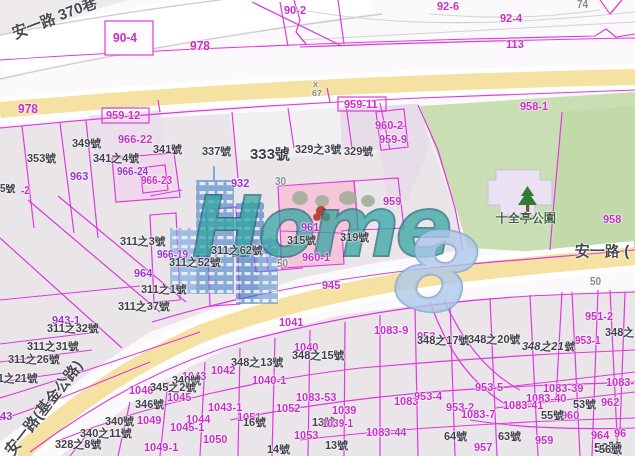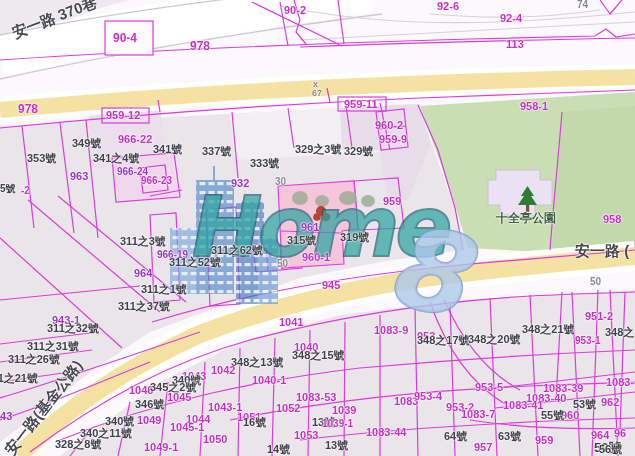--- a/index.html
+++ b/index.html
@@ -169,21 +169,21 @@
       <span class="lbl" style="left: 27px; top: 153px; font-size: 11px; color: rgb(64, 64, 74);">353號</span>
       <span class="lbl" style="left: 93px; top: 153px; font-size: 11px; color: rgb(64, 64, 74);">341之4號</span>
       <span class="lbl" style="left: 70px; top: 171px; font-size: 11px; color: rgb(156, 51, 206);">963</span>
       <span class="lbl" style="left: 117px; top: 167px; font-size: 10px; color: rgb(156, 51, 206);">966-24</span>
       <span class="lbl" style="left: 141px; top: 176px; font-size: 10px; color: rgb(199, 47, 199);">966-23</span>
       <span class="lbl" style="left: 0px; top: 184px; font-size: 10px; color: rgb(64, 64, 74);">5號</span>
       <span class="lbl" style="left: 21px; top: 186px; font-size: 10px; color: rgb(199, 47, 199);">-2</span>
       <span class="lbl" style="left: 344px; top: 99px; font-size: 11px; color: rgb(199, 47, 199);">959-11</span>
       <span class="lbl" style="left: 375px; top: 120px; font-size: 11px; color: rgb(199, 47, 199);">960-2</span>
       <span class="lbl" style="left: 379px; top: 134px; font-size: 11px; color: rgb(199, 47, 199);">959-9</span>
-      <span class="lbl" style="left: 250px; top: 158px; font-size: 11px; color: rgb(64, 64, 74);">333號</span>
+      <span class="lbl" style="left: 250px; top: 146px; font-size: 15px; color: rgb(64, 64, 74);">333號</span>
       <span class="lbl" style="left: 295px; top: 144px; font-size: 11px; color: rgb(64, 64, 74);">329之3號</span>
       <span class="lbl" style="left: 344px; top: 146px; font-size: 11px; color: rgb(64, 64, 74);">329號</span>
       <span class="lbl" style="left: 231px; top: 178px; font-size: 11px; color: rgb(156, 51, 206);">932</span>
       <span class="lbl" style="left: 275px; top: 177px; font-size: 10px; color: rgb(138, 138, 144);">30</span>
       <span class="lbl" style="left: 383px; top: 196px; font-size: 11px; color: rgb(199, 47, 199);">959</span>
       <span class="lbl" style="left: 520px; top: 101px; font-size: 11px; color: rgb(199, 47, 199);">958-1</span>
       <span class="lbl" style="left: 603px; top: 214px; font-size: 11px; color: rgb(199, 47, 199);">958</span>
       <span class="lbl" style="left: 301px; top: 222px; font-size: 11px; color: rgb(156, 51, 206);">961</span>
       <span class="lbl" style="left: 287px; top: 235px; font-size: 11px; color: rgb(64, 64, 74);">315號</span>
       <span class="lbl" style="left: 340px; top: 232px; font-size: 11px; color: rgb(64, 64, 74);">319號</span>
@@ -235,21 +235,21 @@
       <span class="lbl" style="left: 294px; top: 430px; font-size: 11px; color: rgb(199, 47, 199);">1053</span>
       <span class="lbl" style="left: 366px; top: 427px; font-size: 11px; color: rgb(199, 47, 199);">1083-44</span>
       <span class="lbl" style="left: 203px; top: 434px; font-size: 11px; color: rgb(199, 47, 199);">1050</span>
       <span class="lbl" style="left: 267px; top: 444px; font-size: 11px; color: rgb(64, 64, 74);">14號</span>
       <span class="lbl" style="left: 325px; top: 440px; font-size: 11px; color: rgb(64, 64, 74);">13號</span>
       <span class="lbl" style="left: 394px; top: 396px; font-size: 11px; color: rgb(199, 47, 199);">1083</span>
       <span class="lbl" style="left: 374px; top: 325px; font-size: 11px; color: rgb(199, 47, 199);">1083-9</span>
       <span class="lbl" style="left: 417px; top: 331px; font-size: 11px; color: rgb(199, 47, 199);">953</span>
       <span class="lbl" style="left: 417px; top: 335px; font-size: 11px; color: rgb(64, 64, 74);">348之17號</span>
       <span class="lbl" style="left: 468px; top: 334px; font-size: 11px; color: rgb(64, 64, 74);">348之20號</span>
-      <span class="lbl" style="left: 522px; top: 324px; font-size: 11px; color: rgb(64, 64, 74);">348之21號</span>
+      <span class="lbl" style="left: 522px; top: 341px; font-size: 11px; color: rgb(64, 64, 74); font-style: italic;">348之21號</span>
       <span class="lbl" style="left: 575px; top: 336px; font-size: 10px; color: rgb(199, 47, 199);">953-1</span>
       <span class="lbl" style="left: 605px; top: 327px; font-size: 11px; color: rgb(64, 64, 74);">348之</span>
       <span class="lbl" style="left: 455px; top: 382px; font-size: 11px; color: rgb(199, 47, 199); padding-left: 20px;">953-5</span>
       <span class="lbl" style="left: 414px; top: 391px; font-size: 11px; color: rgb(199, 47, 199);">953-4</span>
       <span class="lbl" style="left: 446px; top: 402px; font-size: 11px; color: rgb(199, 47, 199);">953-2</span>
       <span class="lbl" style="left: 461px; top: 409px; font-size: 11px; color: rgb(199, 47, 199);">1083-7</span>
       <span class="lbl" style="left: 543px; top: 383px; font-size: 11px; color: rgb(199, 47, 199);">1083-39</span>
       <span class="lbl" style="left: 526px; top: 393px; font-size: 11px; color: rgb(199, 47, 199);">1083-40</span>
       <span class="lbl" style="left: 503px; top: 400px; font-size: 11px; color: rgb(199, 47, 199);">1083-41</span>
       <span class="lbl" style="left: 606px; top: 377px; font-size: 11px; color: rgb(199, 47, 199);">1083-</span>

